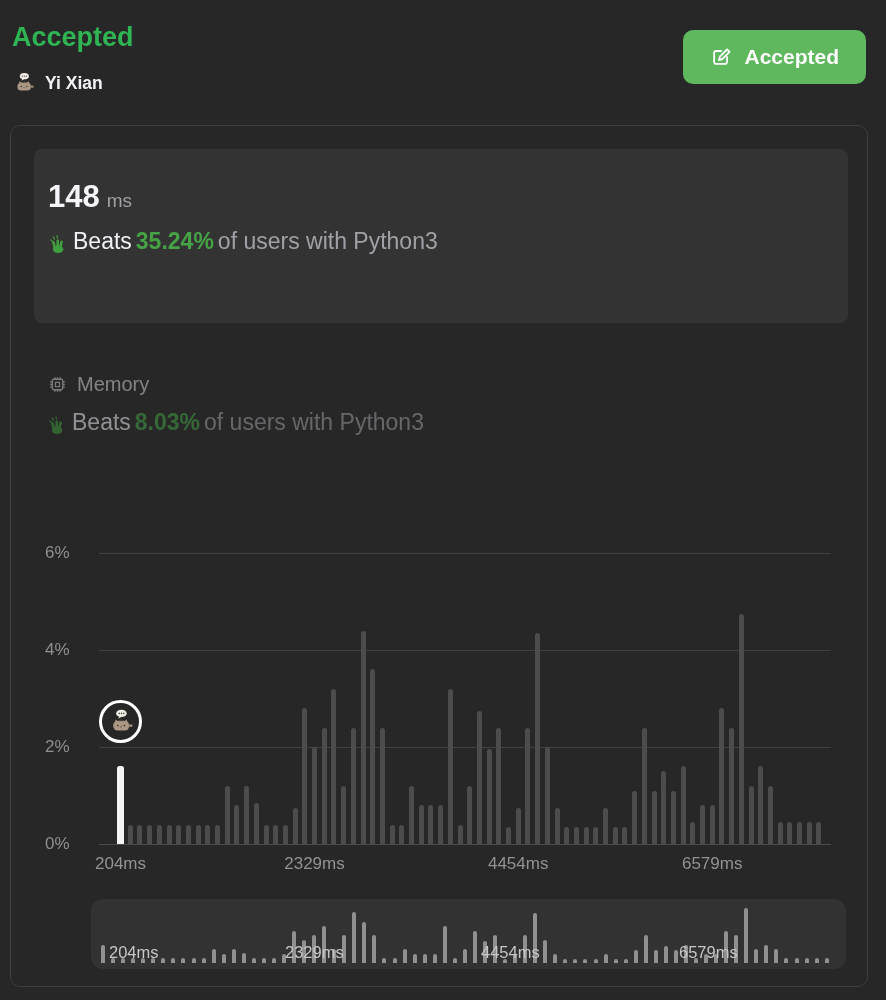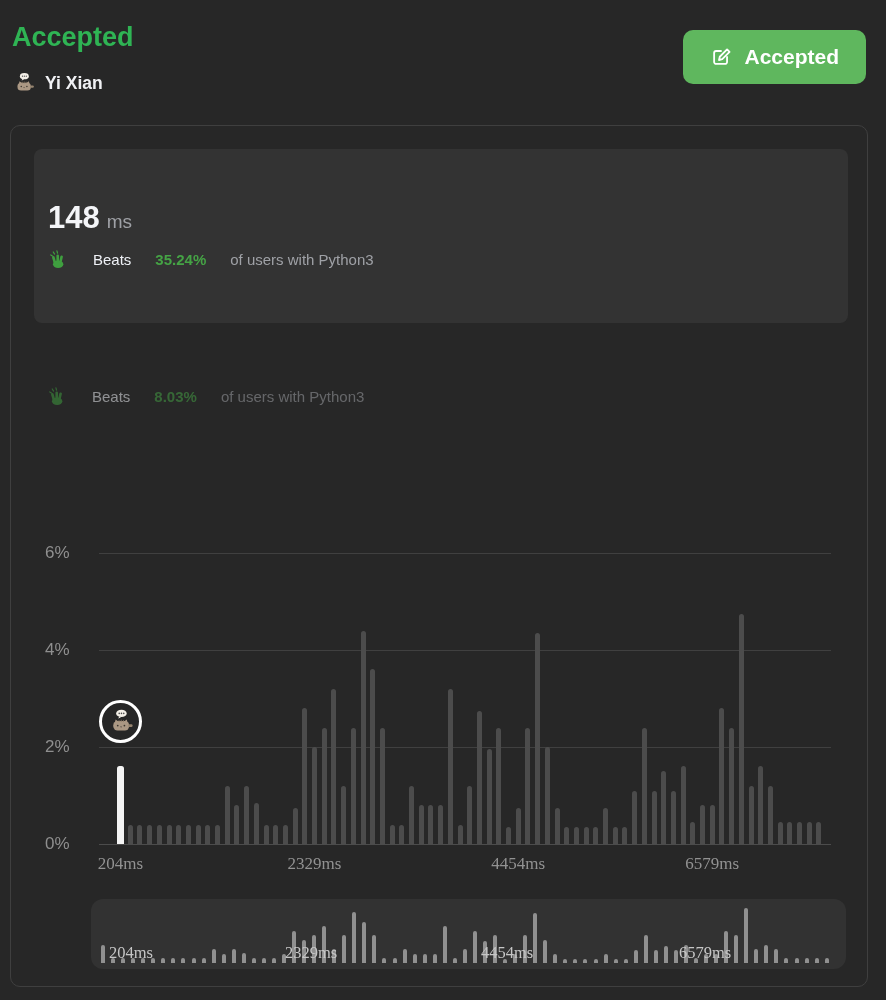--- a/index.html
+++ b/index.html
@@ -26,36 +26,36 @@
     position:absolute;left:10px;top:125px;width:858px;height:862px;
     border:1px solid #3f3f3f;border-radius:10px;box-sizing:border-box;
   }
   .runtime-card{
     position:absolute;left:23px;top:23px;width:814px;height:174px;
     background:#333333;border-radius:8px;box-sizing:border-box;
     padding:30px 20px 0 14px;
   }
   .metric-title{display:flex;align-items:center;gap:9px;font-size:20px;color:#eff1f6;}
   .metric-title .micon{width:21px;height:21px;display:inline-flex;}
-  .metric-value{margin-top:21px;display:flex;align-items:baseline;gap:7px;}
+  .metric-value{display:flex;align-items:baseline;gap:7px;}
   .metric-value .num{font-size:31px;font-weight:700;color:#f4f5f8;}
   .metric-value .unit{font-size:19px;color:#9fa1a6;}
-  .beats-row{margin-top:13px;display:flex;align-items:center;gap:24px;font-size:15px;color:#9fa1a6;}
+  .beats-row{margin-top:13px;display:flex;align-items:flex-end;gap:4px;font-size:23px;color:#9fa1a6;}
   .beats-row .hand{width:21px;height:21px;display:inline-flex;}
   .beats-row .b-label{color:#eff1f6;}
   .beats-row .b-pct{color:#45a345;font-weight:700;}
   .memory-section{position:absolute;left:36px;top:247px;opacity:0.52;}
   .memory-section .metric-title{color:#d6d8dc;}
   .memory-section .metric-value{margin-top:23px;}
   
   .chart-wrap{position:absolute;left:0;top:415px;width:856px;height:355px;}
   .gridline{position:absolute;height:1px;background:#404040;}
   .gridline.base{background:#4c4c4c;}
   .ylab{position:absolute;width:44px;text-align:left;font-size:17px;color:#8f8f8f;}
-  .xlab{position:absolute;width:96px;text-align:center;font-size:17px;color:#929292;font-family:Liberation Serif, serif;}
+  .xlab{position:absolute;width:96px;text-align:center;font-size:17px;color:#929292;}
   .bar{position:absolute;border-radius:2.5px 2.5px 0 0;}
   .marker{
     position:absolute;left:88px;top:159px;width:43px;height:43px;border-radius:50%;
     border:3.5px solid #ffffff;background:#262626;box-sizing:border-box;
     display:flex;align-items:center;justify-content:center;z-index:3;
   }
   
   .brush{
     position:absolute;left:80px;top:773px;width:755px;height:70px;
     background:#323232;border-radius:12px;overflow:hidden;cursor:ew-resize;
@@ -117,20 +117,30 @@
           <path d="M3.2 6.8 L5.4 8.2 M6 3.4 L7.5 5.8 M10.2 2.2 L10.9 4.8" stroke="#3f9f3f" stroke-width="1.4" fill="none" stroke-linecap="round"></path>
         </svg>
       </span>
       <span class="b-label">Beats</span>
       <span class="b-pct">35.24%</span>
       <span>of users with Python3</span>
     </div>
   </div>
 
   <div class="memory-section">
+    <div class="metric-title">
+      <span class="micon">
+        <svg viewBox="0 0 24 24" width="21" height="21" fill="none" stroke="#c9cbce" stroke-width="1.5">
+          <rect x="6" y="6" width="12" height="12" rx="2"></rect>
+          <rect x="9.6" y="9.6" width="4.8" height="4.8" stroke-width="1.3"></rect>
+          <path d="M9 6 V3.6 M12 6 V3.6 M15 6 V3.6 M9 18 V20.4 M12 18 V20.4 M15 18 V20.4 M6 9 H3.6 M6 12 H3.6 M6 15 H3.6 M18 9 H20.4 M18 12 H20.4 M18 15 H20.4"></path>
+        </svg>
+      </span>
+      <span>Memory</span>
+    </div>
     <div class="beats-row">
       <span class="hand">
         <svg viewBox="0 0 24 24" width="21" height="21">
           <g fill="#3f9f3f">
             <rect x="5.6" y="8" width="3" height="10" rx="1.5" transform="rotate(-16 7.1 13)"></rect>
             <rect x="9.6" y="6.3" width="3" height="11.5" rx="1.5"></rect>
             <rect x="13.2" y="7.3" width="3" height="10.5" rx="1.5" transform="rotate(13 14.7 12.5)"></rect>
             <ellipse cx="11.6" cy="17.4" rx="5.9" ry="4.4"></ellipse>
           </g>
           <path d="M3.2 6.8 L5.4 8.2 M6 3.4 L7.5 5.8 M10.2 2.2 L10.9 4.8" stroke="#3f9f3f" stroke-width="1.4" fill="none" stroke-linecap="round"></path>

